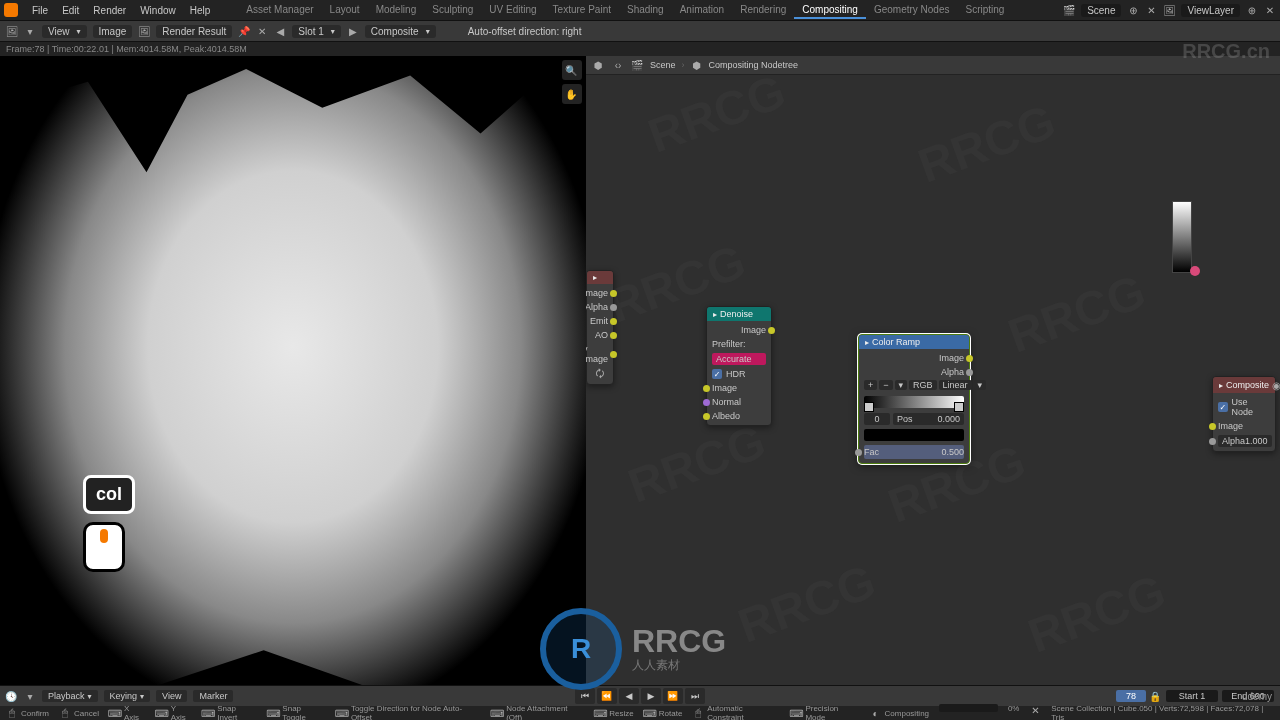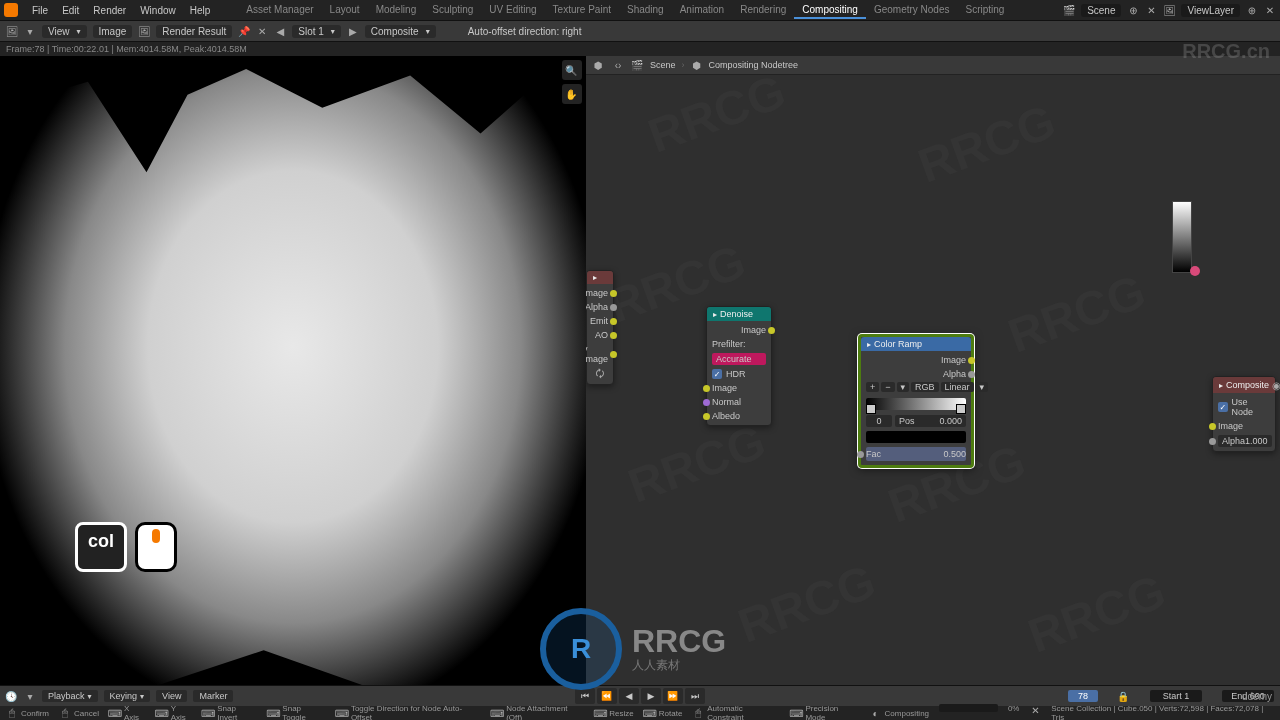--- a/index.html
+++ b/index.html
@@ -14,36 +14,36 @@
 .icon-sm{width:12px;height:12px;display:inline-flex;align-items:center;justify-content:center;font-size:10px;color:#aaa}
 .subheader{height:20px;background:#393939;display:flex;align-items:center;padding:0 6px;gap:6px;border-bottom:1px solid #111}
 .sub-btn{background:#2a2a2a;padding:1px 6px;border-radius:3px;display:flex;align-items:center;gap:4px}
 .sub-drop::after{content:'▾';margin-left:3px;font-size:8px}
 .status-line{height:14px;background:#232323;padding:0 6px;font-size:9px;color:#888;display:flex;align-items:center}
 .main{display:flex;height:646px;position:relative}
 .viewport{width:586px;height:100%;background:#000;position:relative;overflow:hidden}
 .render-placeholder{position:absolute;inset:0;background:radial-gradient(ellipse at 50% 45%,#e8e8e8 0%,#d0d0d0 35%,#888 55%,#000 75%);clip-path:polygon(0 8%,15% 4%,25% 18%,32% 6%,42% 2%,55% 8%,70% 3%,82% 12%,92% 4%,100% 15%,100% 85%,88% 95%,70% 100%,45% 92%,25% 98%,10% 90%,0 75%)}
 .viewport-tools{position:absolute;top:4px;right:4px;display:flex;flex-direction:column;gap:4px}
 .vp-tool{width:20px;height:20px;background:rgba(50,50,50,.7);border-radius:3px;display:flex;align-items:center;justify-content:center;color:#ccc}
-.key-overlay{position:absolute;left:75px;bottom:130px;display:flex;flex-direction:row;gap:8px}
+.key-overlay{position:absolute;left:83px;bottom:130px;display:flex;flex-direction:column;gap:8px}
 .key-box{background:#222;color:#fff;font-size:18px;font-weight:bold;padding:6px 10px;border-radius:8px;border:3px solid #fff;text-align:center}
 .mouse-box{width:36px;height:44px;background:#fff;border-radius:10px;border:3px solid #000;position:relative}
 .mouse-mid{position:absolute;top:4px;left:50%;transform:translateX(-50%);width:8px;height:14px;background:#f57900;border-radius:4px}
 .node-editor{flex:1;background:#2f2f2f;position:relative;overflow:hidden}
 .ne-header{height:18px;background:#393939;display:flex;align-items:center;padding:0 6px;gap:8px;font-size:9px;border-bottom:1px solid #222}
 .breadcrumb{display:flex;align-items:center;gap:6px}
 .bc-sep{color:#666}
 .watermark{position:absolute;color:rgba(120,120,120,.08);font-size:48px;font-weight:bold;transform:rotate(-20deg);pointer-events:none}
 .node{position:absolute;background:#3d3d3d;border:1px solid #222;border-radius:4px;font-size:9px;box-shadow:0 2px 6px rgba(0,0,0,.4)}
 .node-header{padding:2px 6px;border-radius:3px 3px 0 0;color:#eee;font-size:9px;display:flex;align-items:center;gap:3px}
 .node-header::before{content:'▸';font-size:8px}
 .nh-purple{background:#0f766e}
 .nh-blue{background:#3a6aa5}
 .nh-red{background:#6a3a3a}
-.node.selected{border:3px solid #4d7c0f;box-shadow:0 0 0 1px #fff,0 2px 8px rgba(0,0,0,.5)}
+.node.selected{border:1px solid #4d7c0f;box-shadow:0 0 0 1px #fff,0 2px 8px rgba(0,0,0,.5)}
 .node-body{padding:3px 5px;display:flex;flex-direction:column;gap:2px}
 .node-row{display:flex;align-items:center;justify-content:space-between;padding:1px 0;position:relative}
 .node-row.out{justify-content:flex-end}
 .node-row.in{justify-content:flex-start}
 .socket{width:7px;height:7px;border-radius:50%;position:absolute}
 .socket.out{right:-9px}
 .socket.in{left:-9px}
 .sk-yel{background:#c7c729}
 .sk-gry{background:#999}
 .sk-pur{background:#9e6ad4}
@@ -54,21 +54,21 @@
 .ramp-bar{height:12px;background:linear-gradient(90deg,#000,#fff);border-radius:2px;position:relative;margin:2px 0}
 .ramp-stop{position:absolute;bottom:-4px;width:8px;height:8px;background:#ccc;border:1px solid #000}
 .ramp-ctrl{display:flex;gap:2px;margin-bottom:2px}
 .ramp-btn{background:#2a2a2a;padding:0 4px;border-radius:2px;font-size:9px}
 .slider-fac{background:#545e7c;height:14px;border-radius:2px;display:flex;align-items:center;justify-content:space-between;padding:0 0;width:100%}
 .gradient-preview{position:absolute;left:586px;top:145px;width:18px;height:70px;background:linear-gradient(180deg,#fff,#000);border:1px solid #444}
 .brightness-dot{position:absolute;left:604px;top:210px;width:10px;height:10px;border-radius:50%;background:#d94a7a}
 svg.wires{position:absolute;inset:0;pointer-events:none}
 .timeline{position:absolute;bottom:14px;left:0;right:0;height:20px;background:#393939;display:flex;align-items:center;padding:0 6px;gap:6px;border-top:1px solid #111;font-size:9px}
 .tl-btn{background:#2a2a2a;padding:1px 6px;border-radius:2px}
-.tl-right{margin-left:auto;display:flex;gap:20px;align-items:center}
+.tl-right{margin-left:auto;display:flex;gap:4px;align-items:center}
 .play-controls{position:absolute;left:50%;transform:translateX(-50%);display:flex;gap:2px}
 .play-btn{width:20px;height:16px;background:#2a2a2a;border-radius:2px;display:flex;align-items:center;justify-content:center}
 .frame-box{background:#4a6fa5;padding:1px 10px;border-radius:2px;color:#fff}
 .statusbar{position:absolute;bottom:0;left:0;right:0;height:14px;background:#232323;display:flex;align-items:center;padding:0 6px;gap:10px;font-size:8px;color:#999}
 .status-seg{display:flex;align-items:center;gap:3px}
 .status-right{margin-left:auto;display:flex;gap:10px}
 .rrcg-logo{position:absolute;left:540px;bottom:30px;display:flex;align-items:center;gap:10px;pointer-events:none}
 .rrcg-circle{width:70px;height:70px;border-radius:50%;border:6px solid #1a5f9e;background:rgba(26,95,158,.2);display:flex;align-items:center;justify-content:center;color:#3a8fd9;font-size:28px;font-weight:bold}
 .rrcg-text{color:#888;font-size:32px;font-weight:bold;line-height:1}
 .rrcg-sub{font-size:12px;color:#777}

